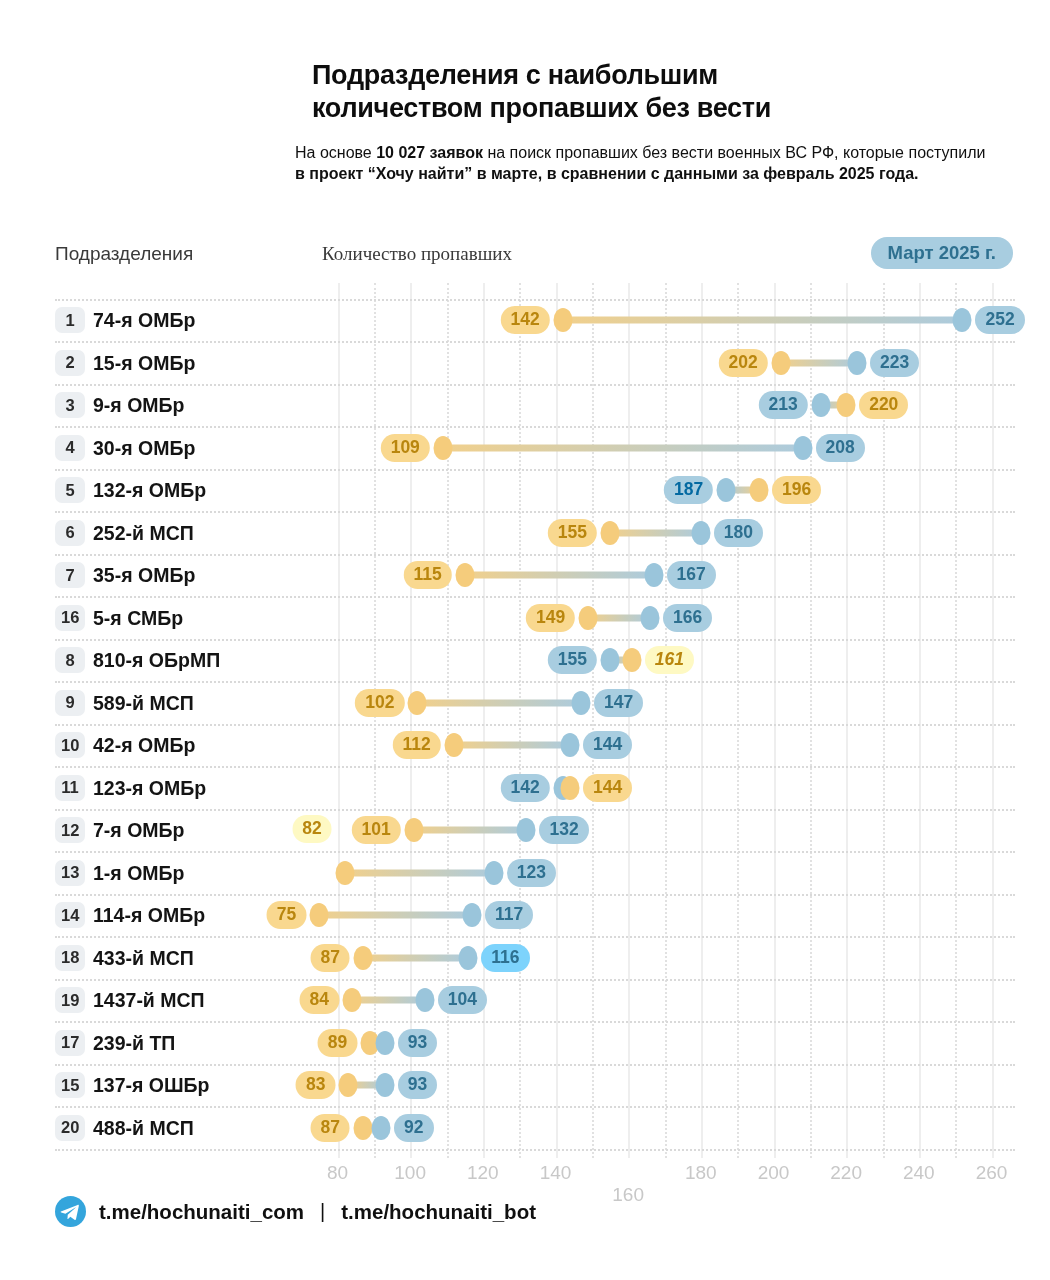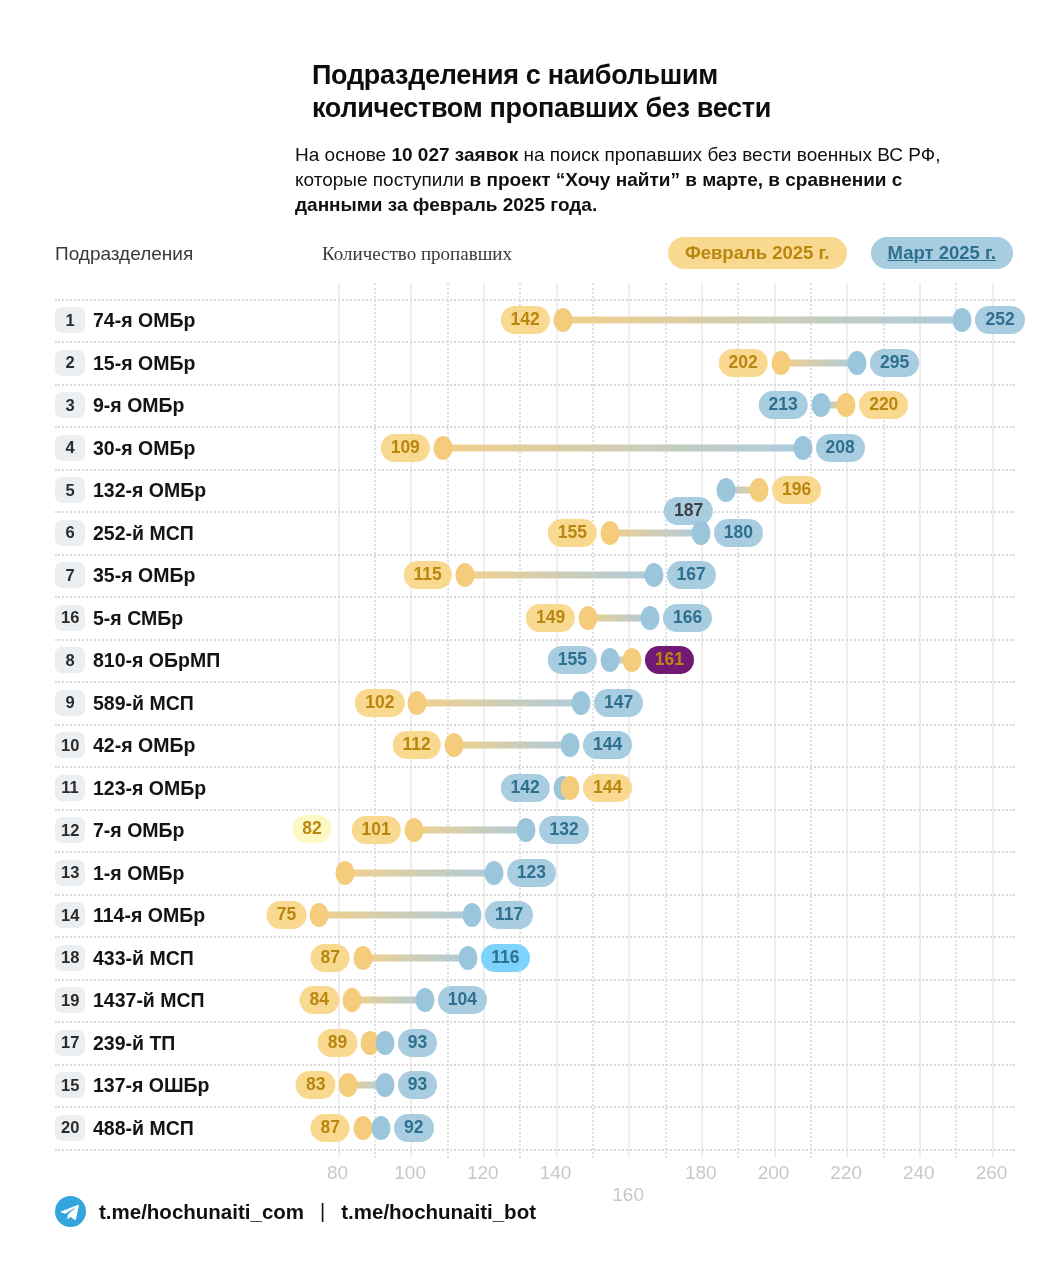--- a/index.html
+++ b/index.html
@@ -8,32 +8,32 @@
 
   
   .logo{position:absolute;left:55px;top:46px;width:188px;}
   .logo-title{font-size:31px;font-weight:600;letter-spacing:.2px;color:#101010;}
   .logo-rule{position:relative;margin-top:16px;height:5px;background:#101010;}
   .person-icon{position:absolute;right:2px;top:-26px;width:24px;height:24px;fill:#101010;}
   .logo-desc{margin-top:13px;font-size:16.5px;font-weight:700;line-height:1.32;color:#101010;}
 
   .titles{position:absolute;left:295px;top:42px;width:700px;}
   .titles h1{margin:17px;font-size:27px;font-weight:700;line-height:1.22;letter-spacing:-.3px;color:#0d0d0d;}
-  .subtitle{margin:12px 0 0;font-size:19px;line-height:1.33;font-weight:400;color:#101010;width:698px;}
+  .subtitle{margin:12px 0 0;font-size:16px;line-height:1.33;font-weight:400;color:#101010;width:698px;}
   .subtitle b{font-weight:700;}
 
   
   .col-header{position:absolute;top:243px;font-size:19px;font-weight:400;color:#3a3a3a;}
   .col1{left:55px;}
   .col2{left:322px;font-family:Liberation Serif, serif;}
   .legend{position:absolute;top:237px;right:37px;display:flex;gap:24px;}
   .pill{height:32px;display:flex;align-items:center;padding:0 17px;border-radius:17px;
         font-size:18.5px;font-weight:700;white-space:nowrap;}
   .pill-feb{background:var(--feb-bg);color:var(--feb-text);}
-  .pill-mar{background:var(--mar-bg);color:var(--mar-text);text-decoration:underline;}
+  .pill-mar{background:var(--mar-bg);color:var(--mar-text);}
 
   
   .chart{position:absolute;left:0;top:0;width:1050px;height:1280px;}
   .grid-major{position:absolute;width:2px;background:var(--grid-major);}
   .grid-minor{position:absolute;width:0;border-left:2px dotted var(--grid-minor);}
   .row-sep{position:absolute;height:0;border-top:2px dotted var(--separator);}
   .rank{position:absolute;transform:translateY(-50%);display:flex;align-items:center;justify-content:center;
         box-sizing:border-box;min-width:30px;height:26px;padding:0 6px;border-radius:7px;
         background:var(--rank-bg);font-size:16.5px;font-weight:700;color:#2b2b2b;}
   .unit{position:absolute;left:93px;transform:translateY(-50%);font-size:19.5px;font-weight:700;color:#141414;white-space:nowrap;}
@@ -57,21 +57,20 @@
 
   <div class="titles">
     <h1><span>Подразделения с наибольшим</span><br>
     <span>количеством пропавших без вести</span></h1>
     <p class="subtitle"><span>На основе </span><b>10 027 заявок</b><span> на поиск пропавших без вести военных ВС РФ, которые поступили </span><b>в проект “Хочу найти” в марте, в сравнении с данными за февраль 2025 года.</b></p>
   </div>
 
   <span class="col-header col1">Подразделения</span>
   <span class="col-header col2">Количество пропавших</span>
   <div class="legend">
-    <span class="pill pill-feb">Февраль 2025 г.</span>
     <span class="pill pill-mar">Март 2025 г.</span>
   </div>
 
   <div class="chart" id="chart">
       <div class="grid-major" style="left: 337.5px; top: 283px; height: 875px;"></div>
       <div class="grid-minor" style="left: 373.833px; top: 283px; height: 875px;"></div>
       <div class="grid-major" style="left: 410.167px; top: 283px; height: 875px;"></div>
       <div class="grid-minor" style="left: 446.5px; top: 283px; height: 875px;"></div>
       <div class="grid-major" style="left: 482.833px; top: 283px; height: 875px;"></div>
       <div class="grid-minor" style="left: 519.167px; top: 283px; height: 875px;"></div>
@@ -115,41 +114,41 @@
       <div class="dot" style="left: 562.767px; top: 320px; background: rgb(245, 204, 124);"></div>
       <div class="dot" style="left: 962.433px; top: 320px; background: rgb(154, 197, 219);"></div>
       <div class="vbadge" style="left: 549.767px; top: 320px; transform: translate(-100%, -50%); background: rgb(249, 216, 143); color: rgb(185, 134, 14);">142</div>
       <div class="vbadge" style="left: 975.433px; top: 320px; transform: translateY(-50%); background: rgb(168, 205, 224); color: rgb(46, 112, 144);">252</div>
       <div class="rank" style="left: 55px; top: 362.5px;">2</div>
       <div class="unit" style="top: 362.5px;">15-я ОМБр</div>
       <div class="dline" style="left: 780.767px; width: 76.3px; top: 362.5px; background: linear-gradient(90deg, rgb(241, 208, 140), rgb(172, 203, 221));"></div>
       <div class="dot" style="left: 780.767px; top: 362.5px; background: rgb(245, 204, 124);"></div>
       <div class="dot" style="left: 857.067px; top: 362.5px; background: rgb(154, 197, 219);"></div>
       <div class="vbadge" style="left: 767.767px; top: 362.5px; transform: translate(-100%, -50%); background: rgb(249, 216, 143); color: rgb(185, 134, 14);">202</div>
-      <div class="vbadge" style="left: 870.067px; top: 362.5px; transform: translateY(-50%); background: rgb(168, 205, 224); color: rgb(46, 112, 144);">295</div>
+      <div class="vbadge" style="left: 870.067px; top: 362.5px; transform: translateY(-50%); background: rgb(168, 205, 224); color: rgb(46, 112, 144);">223</div>
       <div class="rank" style="left: 55px; top: 405px;">3</div>
       <div class="unit" style="top: 405px;">9-я ОМБр</div>
       <div class="dline" style="left: 820.733px; width: 25.4333px; top: 405px; background: linear-gradient(90deg, rgb(172, 203, 221), rgb(241, 208, 140));"></div>
       <div class="dot" style="left: 820.733px; top: 405px; background: rgb(154, 197, 219);"></div>
       <div class="dot" style="left: 846.167px; top: 405px; background: rgb(245, 204, 124);"></div>
       <div class="vbadge" style="left: 807.733px; top: 405px; transform: translate(-100%, -50%); background: rgb(168, 205, 224); color: rgb(46, 112, 144);">213</div>
       <div class="vbadge" style="left: 859.167px; top: 405px; transform: translateY(-50%); background: rgb(249, 216, 143); color: rgb(185, 134, 14);">220</div>
       <div class="rank" style="left: 55px; top: 447.5px;">4</div>
       <div class="unit" style="top: 447.5px;">30-я ОМБр</div>
       <div class="dline" style="left: 442.867px; width: 359.7px; top: 447.5px; background: linear-gradient(90deg, rgb(241, 208, 140), rgb(172, 203, 221));"></div>
       <div class="dot" style="left: 442.867px; top: 447.5px; background: rgb(245, 204, 124);"></div>
       <div class="dot" style="left: 802.567px; top: 447.5px; background: rgb(154, 197, 219);"></div>
       <div class="vbadge" style="left: 429.867px; top: 447.5px; transform: translate(-100%, -50%); background: rgb(249, 216, 143); color: rgb(185, 134, 14);">109</div>
       <div class="vbadge" style="left: 815.567px; top: 447.5px; transform: translateY(-50%); background: rgb(168, 205, 224); color: rgb(46, 112, 144);">208</div>
       <div class="rank" style="left: 55px; top: 490px;">5</div>
       <div class="unit" style="top: 490px;">132-я ОМБр</div>
       <div class="dline" style="left: 726.267px; width: 32.7px; top: 490px; background: linear-gradient(90deg, rgb(172, 203, 221), rgb(241, 208, 140));"></div>
       <div class="dot" style="left: 726.267px; top: 490px; background: rgb(154, 197, 219);"></div>
       <div class="dot" style="left: 758.967px; top: 490px; background: rgb(245, 204, 124);"></div>
-      <div class="vbadge" style="left: 713.267px; top: 490px; transform: translate(-100%, -50%); background: rgb(168, 205, 224); color: #404040; margin-top: 21px;">187</div>
+      <div class="vbadge" style="left: 713.267px; top: 490px; transform: translate(-100%, -50%); background: rgb(168, 205, 224); color: #0369a1;">187</div>
       <div class="vbadge" style="left: 771.967px; top: 490px; transform: translateY(-50%); background: rgb(249, 216, 143); color: rgb(185, 134, 14);">196</div>
       <div class="rank" style="left: 55px; top: 532.5px;">6</div>
       <div class="unit" style="top: 532.5px;">252-й МСП</div>
       <div class="dline" style="left: 610px; width: 90.8333px; top: 532.5px; background: linear-gradient(90deg, rgb(241, 208, 140), rgb(172, 203, 221));"></div>
       <div class="dot" style="left: 610px; top: 532.5px; background: rgb(245, 204, 124);"></div>
       <div class="dot" style="left: 700.833px; top: 532.5px; background: rgb(154, 197, 219);"></div>
       <div class="vbadge" style="left: 597px; top: 532.5px; transform: translate(-100%, -50%); background: rgb(249, 216, 143); color: rgb(185, 134, 14);">155</div>
       <div class="vbadge" style="left: 713.833px; top: 532.5px; transform: translateY(-50%); background: rgb(168, 205, 224); color: rgb(46, 112, 144);">180</div>
       <div class="rank" style="left: 55px; top: 575px;">7</div>
       <div class="unit" style="top: 575px;">35-я ОМБр</div>
@@ -164,21 +163,21 @@
       <div class="dot" style="left: 588.2px; top: 617.5px; background: rgb(245, 204, 124);"></div>
       <div class="dot" style="left: 649.967px; top: 617.5px; background: rgb(154, 197, 219);"></div>
       <div class="vbadge" style="left: 575.2px; top: 617.5px; transform: translate(-100%, -50%); background: rgb(249, 216, 143); color: rgb(185, 134, 14);">149</div>
       <div class="vbadge" style="left: 662.967px; top: 617.5px; transform: translateY(-50%); background: rgb(168, 205, 224); color: rgb(46, 112, 144);">166</div>
       <div class="rank" style="left: 55px; top: 660px;">8</div>
       <div class="unit" style="top: 660px;">810-я ОБрМП</div>
       <div class="dline" style="left: 610px; width: 21.8px; top: 660px; background: linear-gradient(90deg, rgb(172, 203, 221), rgb(241, 208, 140));"></div>
       <div class="dot" style="left: 610px; top: 660px; background: rgb(154, 197, 219);"></div>
       <div class="dot" style="left: 631.8px; top: 660px; background: rgb(245, 204, 124);"></div>
       <div class="vbadge" style="left: 597px; top: 660px; transform: translate(-100%, -50%); background: rgb(168, 205, 224); color: rgb(46, 112, 144);">155</div>
-      <div class="vbadge" style="left: 644.8px; top: 660px; transform: translateY(-50%); background: #701a75; color: rgb(185, 134, 14);">161</div>
+      <div class="vbadge" style="left: 644.8px; top: 660px; transform: translateY(-50%); background: #fef9c3; color: rgb(185, 134, 14); font-style: italic;">161</div>
       <div class="rank" style="left: 55px; top: 702.5px;">9</div>
       <div class="unit" style="top: 702.5px;">589-й МСП</div>
       <div class="dline" style="left: 417.433px; width: 163.5px; top: 702.5px; background: linear-gradient(90deg, rgb(241, 208, 140), rgb(172, 203, 221));"></div>
       <div class="dot" style="left: 417.433px; top: 702.5px; background: rgb(245, 204, 124);"></div>
       <div class="dot" style="left: 580.933px; top: 702.5px; background: rgb(154, 197, 219);"></div>
       <div class="vbadge" style="left: 404.433px; top: 702.5px; transform: translate(-100%, -50%); background: rgb(249, 216, 143); color: rgb(185, 134, 14);">102</div>
       <div class="vbadge" style="left: 593.933px; top: 702.5px; transform: translateY(-50%); background: rgb(168, 205, 224); color: rgb(46, 112, 144);">147</div>
       <div class="rank" style="left: 55px; top: 745px;">10</div>
       <div class="unit" style="top: 745px;">42-я ОМБр</div>
       <div class="dline" style="left: 453.767px; width: 116.267px; top: 745px; background: linear-gradient(90deg, rgb(241, 208, 140), rgb(172, 203, 221));"></div>

